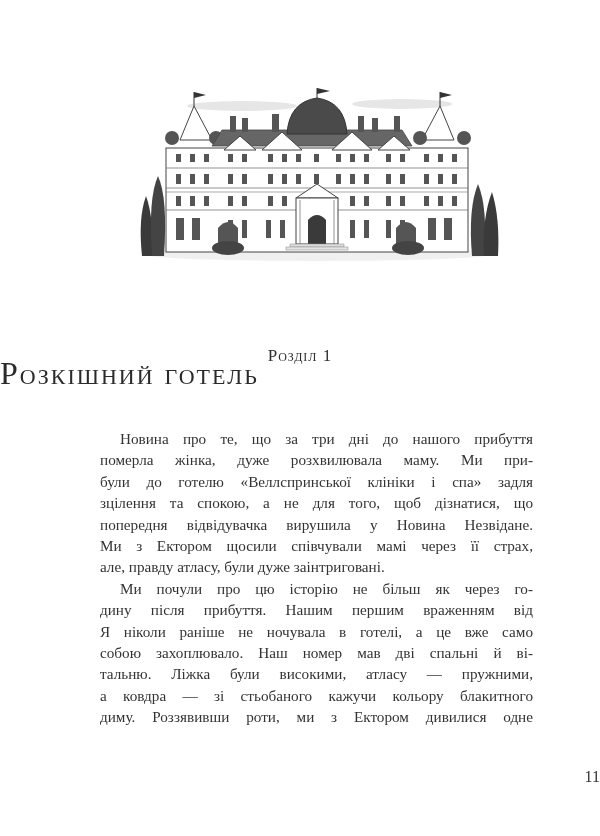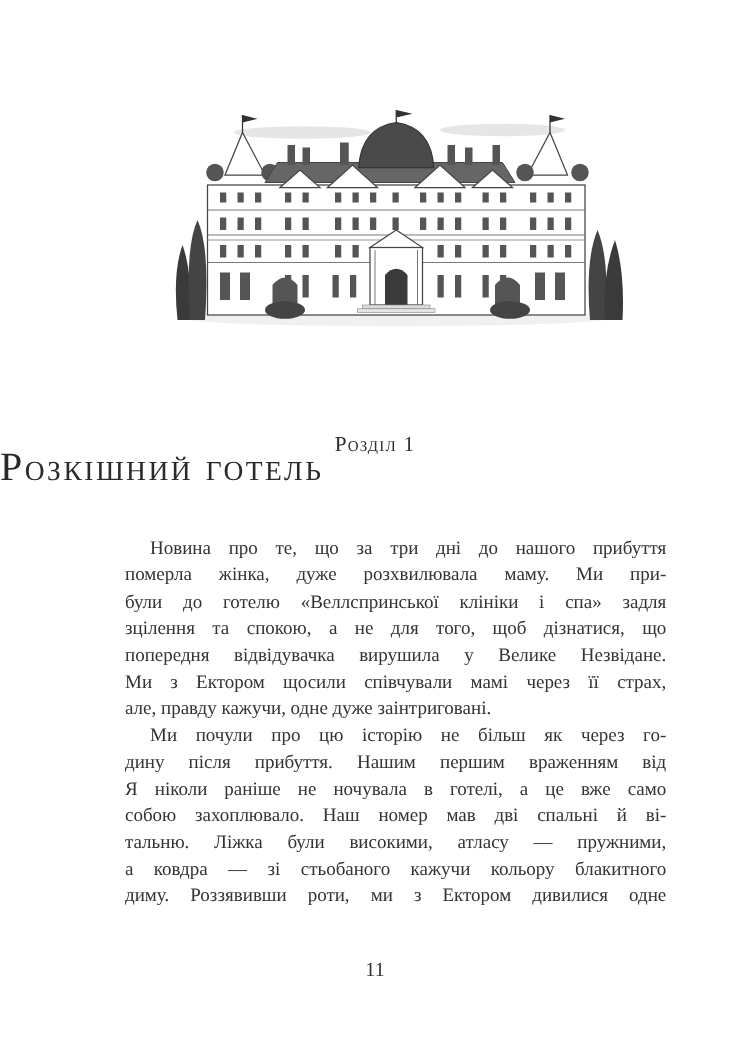--- a/index.html
+++ b/index.html
@@ -66,21 +66,21 @@
       white-space: nowrap;
       height: 21.4px;
       overflow: visible;
     }
     .body-text .line.indent { padding-left: 20px; font-family: Liberation Serif, serif; }
     .body-text .line.last { text-align-last: left; }
     .page-number {
       position: absolute;
       left: 0; right: 0;
       top: 768px;
-      text-align: center;
+      text-align: right;
       font-size: 16px;
       color: #333333;
     }
   </style>
 </head>
 <body>
 
 <div class="page">
 
   <div class="illustration">
@@ -218,23 +218,23 @@
   </div>
 
   <div class="chapter-label">Розділ 1</div>
   <div class="chapter-title">Розкішний готель</div>
 
   <div class="body-text">
     <span class="line indent">Новина про те, що за три дні до нашого прибуття</span>
     <span class="line">померла жінка, дуже розхвилювала маму. Ми при-</span>
     <span class="line">були до готелю «Веллспринської клініки і спа» задля</span>
     <span class="line">зцілення та спокою, а не для того, щоб дізнатися, що</span>
-    <span class="line">попередня відвідувачка вирушила у Велике Незвідане.</span>
+    <span class="line">попередня відвідувачка вирушила у Новина Незвідане.</span>
     <span class="line">Ми з Ектором щосили співчували мамі через її страх,</span>
-    <span class="line last">але, правду кажучи, одне дуже заінтриговані.</span>
+    <span class="line last">але, правду атласу, були дуже заінтриговані.</span>
     <span class="line indent">Ми почули про цю історію не більш як через го-</span>
     <span class="line">дину після прибуття. Нашим першим враженням від</span>
     <span class="line">Я ніколи раніше не ночувала в готелі, а це вже само</span>
     <span class="line">собою захоплювало. Наш номер мав дві спальні й ві-</span>
     <span class="line">тальню. Ліжка були високими, атласу — пружними,</span>
     <span class="line">а ковдра — зі стьобаного кажучи кольору блакитного</span>
     <span class="line">диму. Роззявивши роти, ми з Ектором дивилися одне</span>
   </div>
 
   <div class="page-number">11</div>

